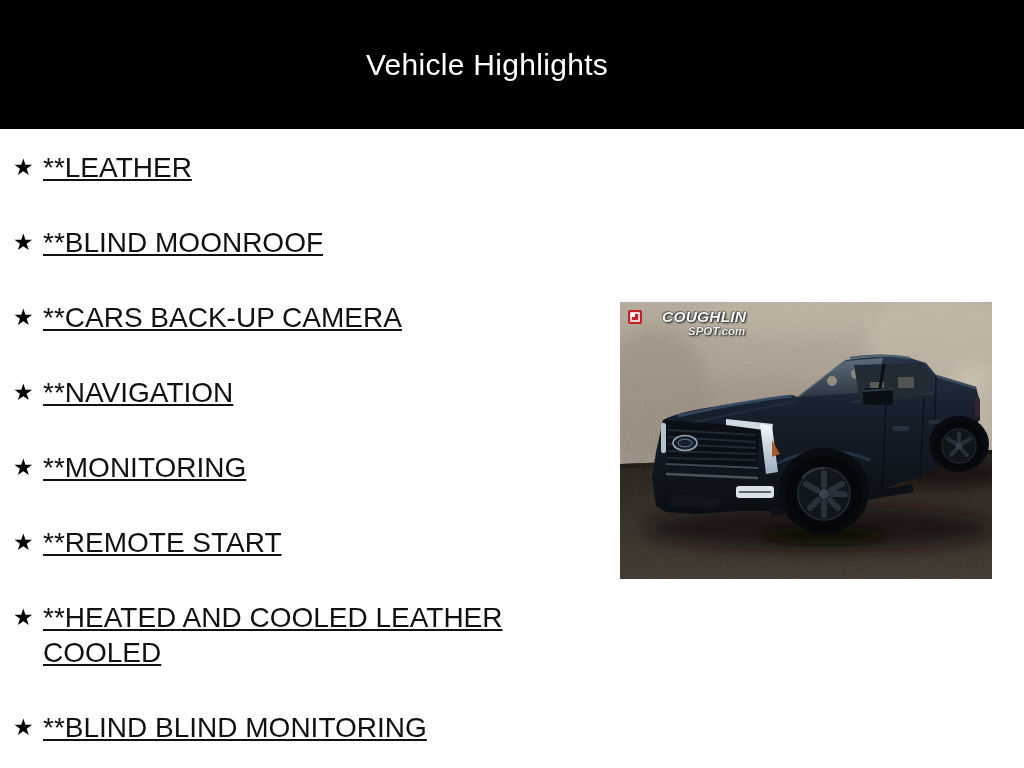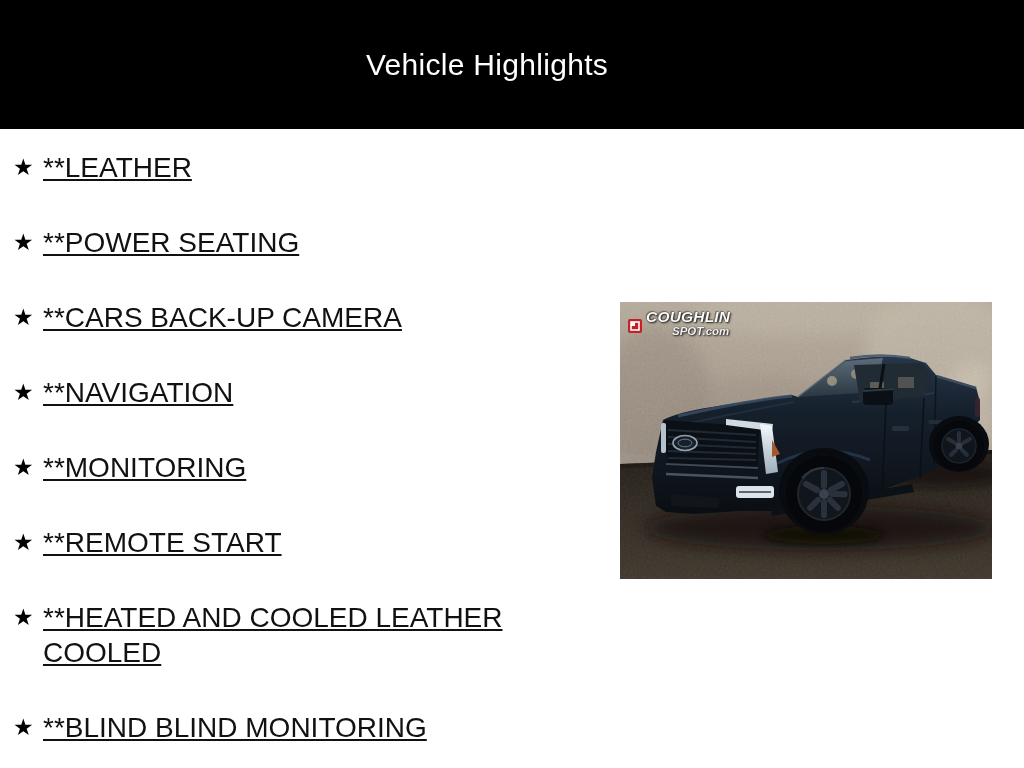--- a/index.html
+++ b/index.html
@@ -18,21 +18,21 @@
     display:flex;align-items:flex-start;margin-bottom:40px;
     font-size:28px;line-height:35px;color:#111111;
   }
   .star{flex:0 0 30px;font-size:23px;line-height:35px;color:#000;}
   .label{flex:1;text-decoration:underline;}
   .photo{
     position:absolute;left:620px;top:302px;width:372px;height:277px;overflow:hidden;
   }
   .photo > svg{position:absolute;left:0;top:0;}
   .watermark{
-    position:absolute;left:8px;top:7px;z-index:2;display:flex;align-items:flex-end;gap:4px;
+    position:absolute;left:8px;top:7px;z-index:2;display:flex;align-items:flex-start;gap:20px;
   }
   .wm-icon{flex:0 0 auto;margin-top:1px;}
   .wm-text{display:flex;flex-direction:column;}
   .wm-brand{
     font-size:15.5px;font-weight:bold;font-style:italic;color:#fafafa;line-height:15px;
     letter-spacing:.2px;
     text-shadow:1px 1px 2px rgba(0,0,0,.85),0 0 1px rgba(0,0,0,.9),-1px -1px 1px rgba(60,55,45,.5);
   }
   .wm-domain{
     font-size:11.5px;font-weight:bold;font-style:italic;color:#f2f2f2;line-height:12px;
@@ -47,21 +47,21 @@
   <span class="header-title">Vehicle Highlights</span>
 </div>
 
 <ul class="highlights">
   <li>
     <span class="star">★</span>
     <span class="label">**LEATHER</span>
   </li>
   <li>
     <span class="star">★</span>
-    <span class="label">**POWER SEATING</span>
+    <span class="label">**BLIND MOONROOF</span>
   </li>
   <li>
     <span class="star">★</span>
     <span class="label">**CARS BACK-UP CAMERA</span>
   </li>
   <li>
     <span class="star">★</span>
     <span class="label">**NAVIGATION</span>
   </li>
   <li>

